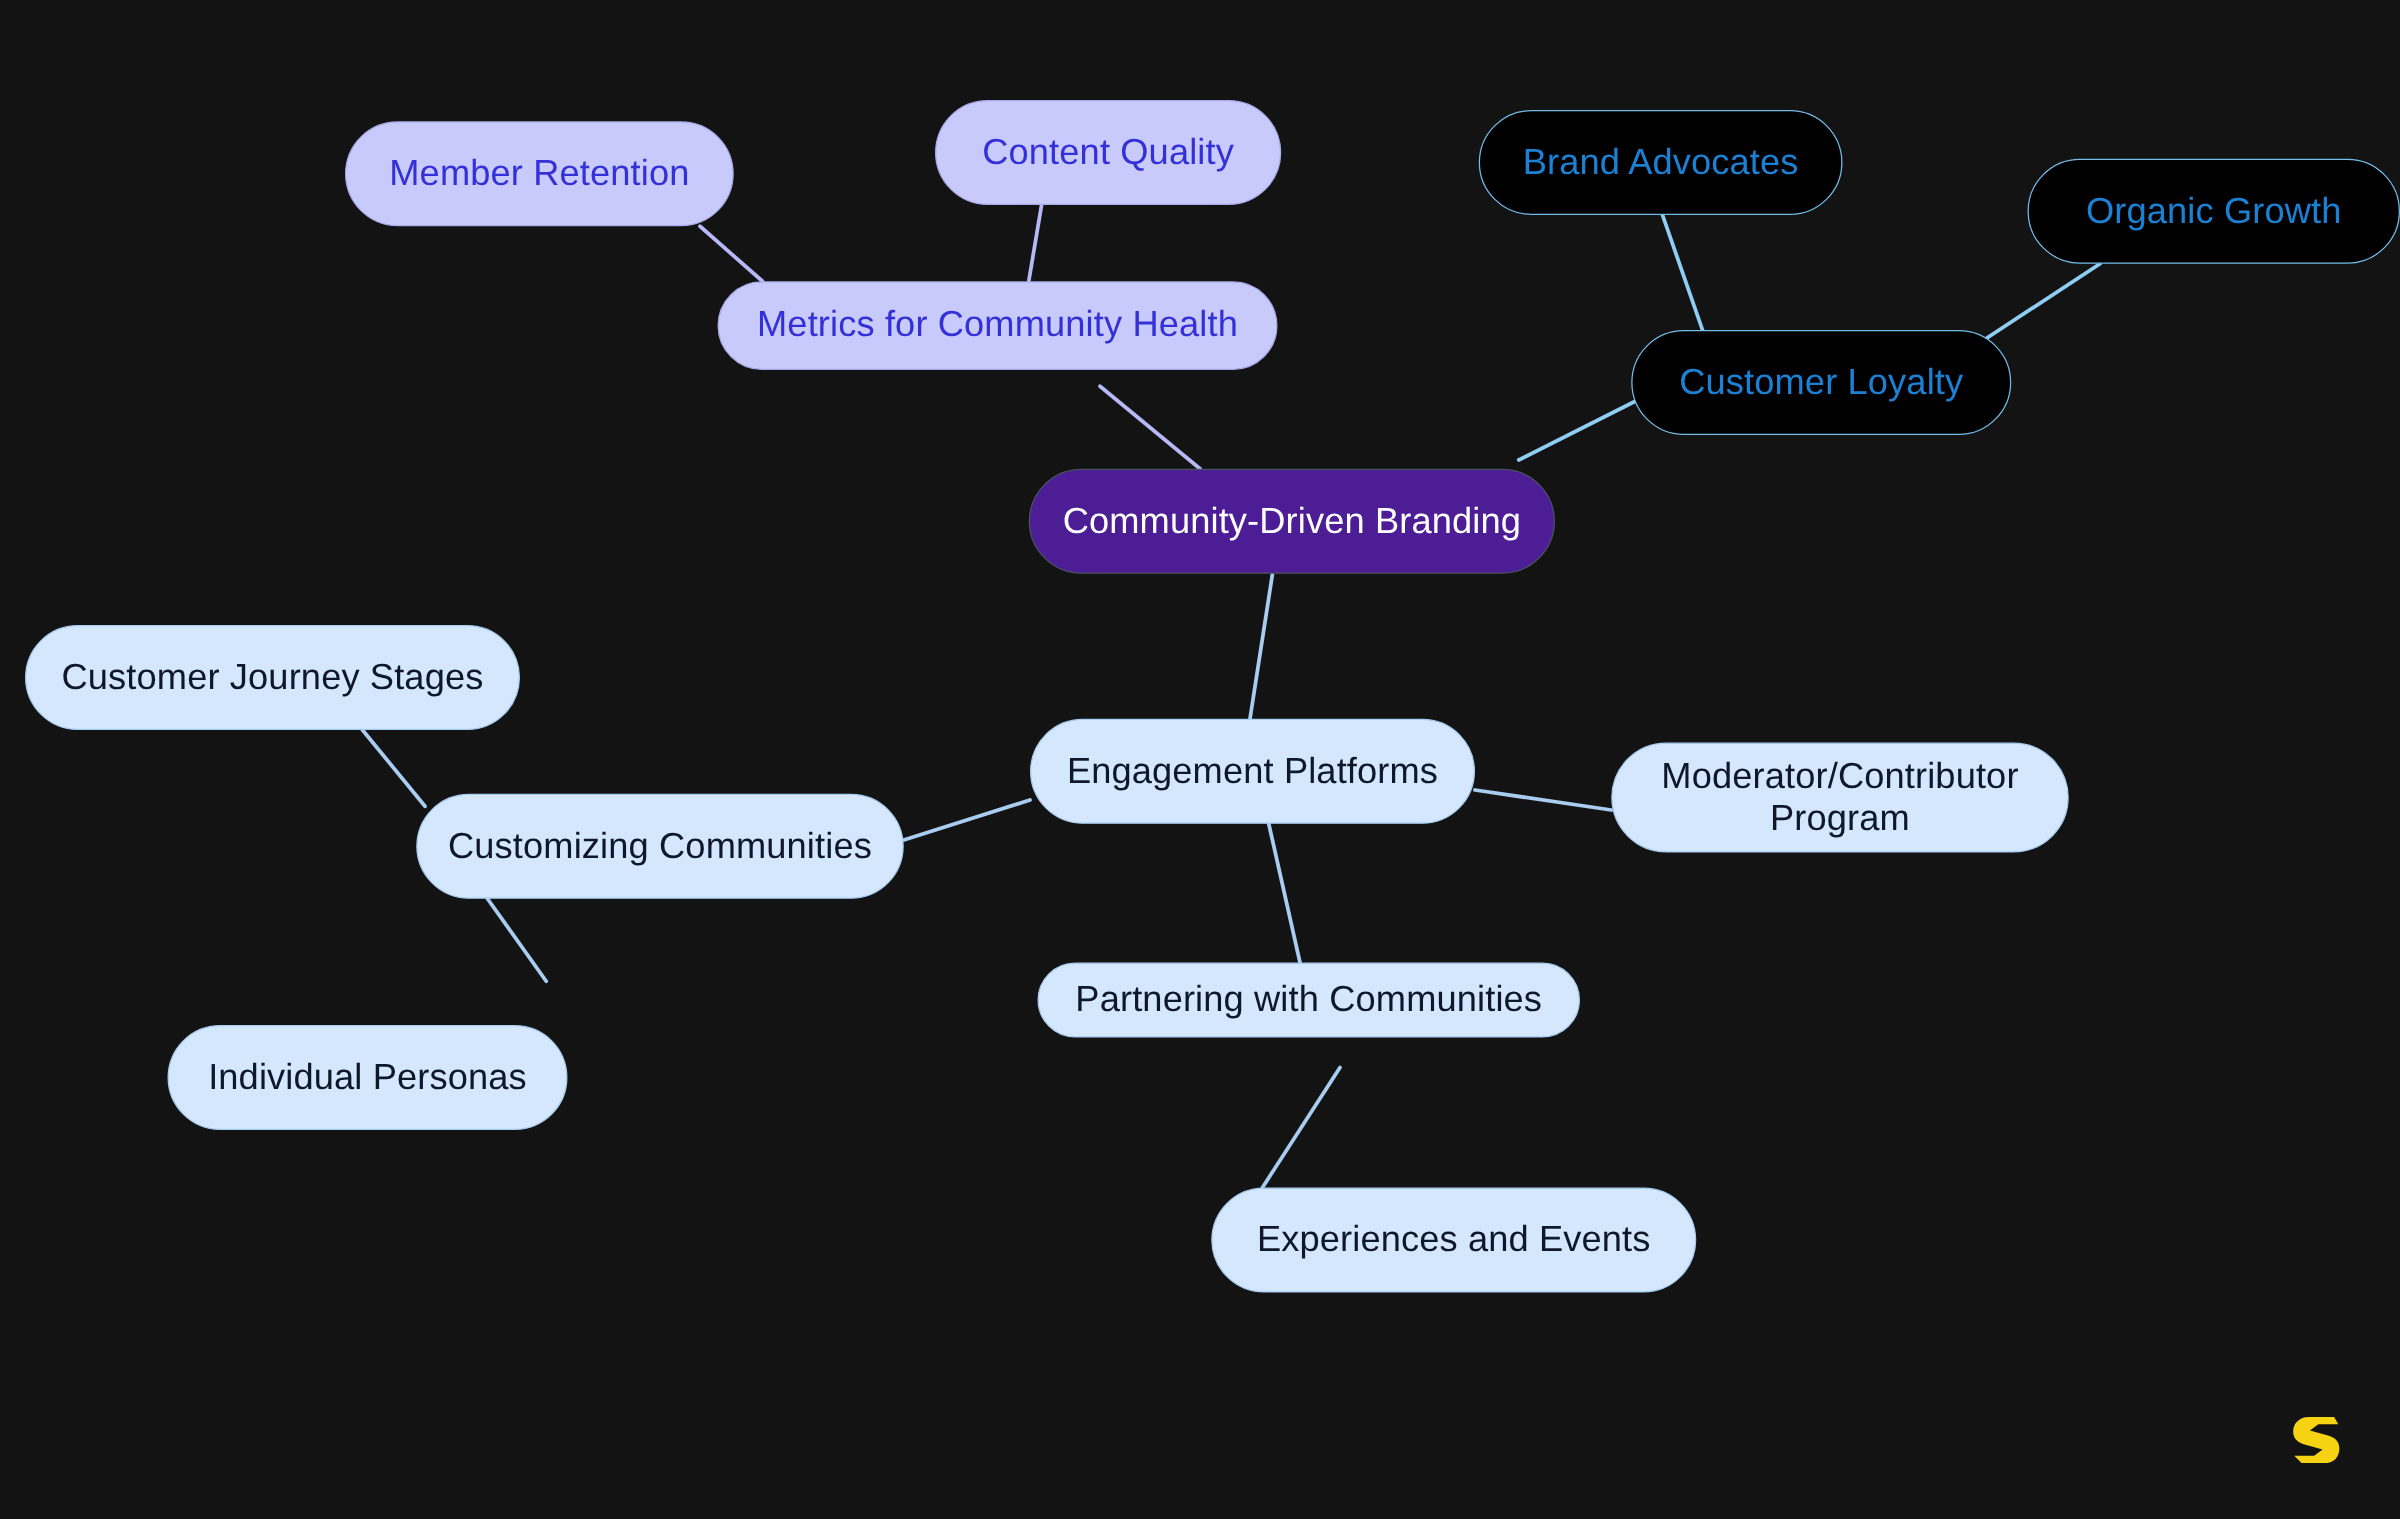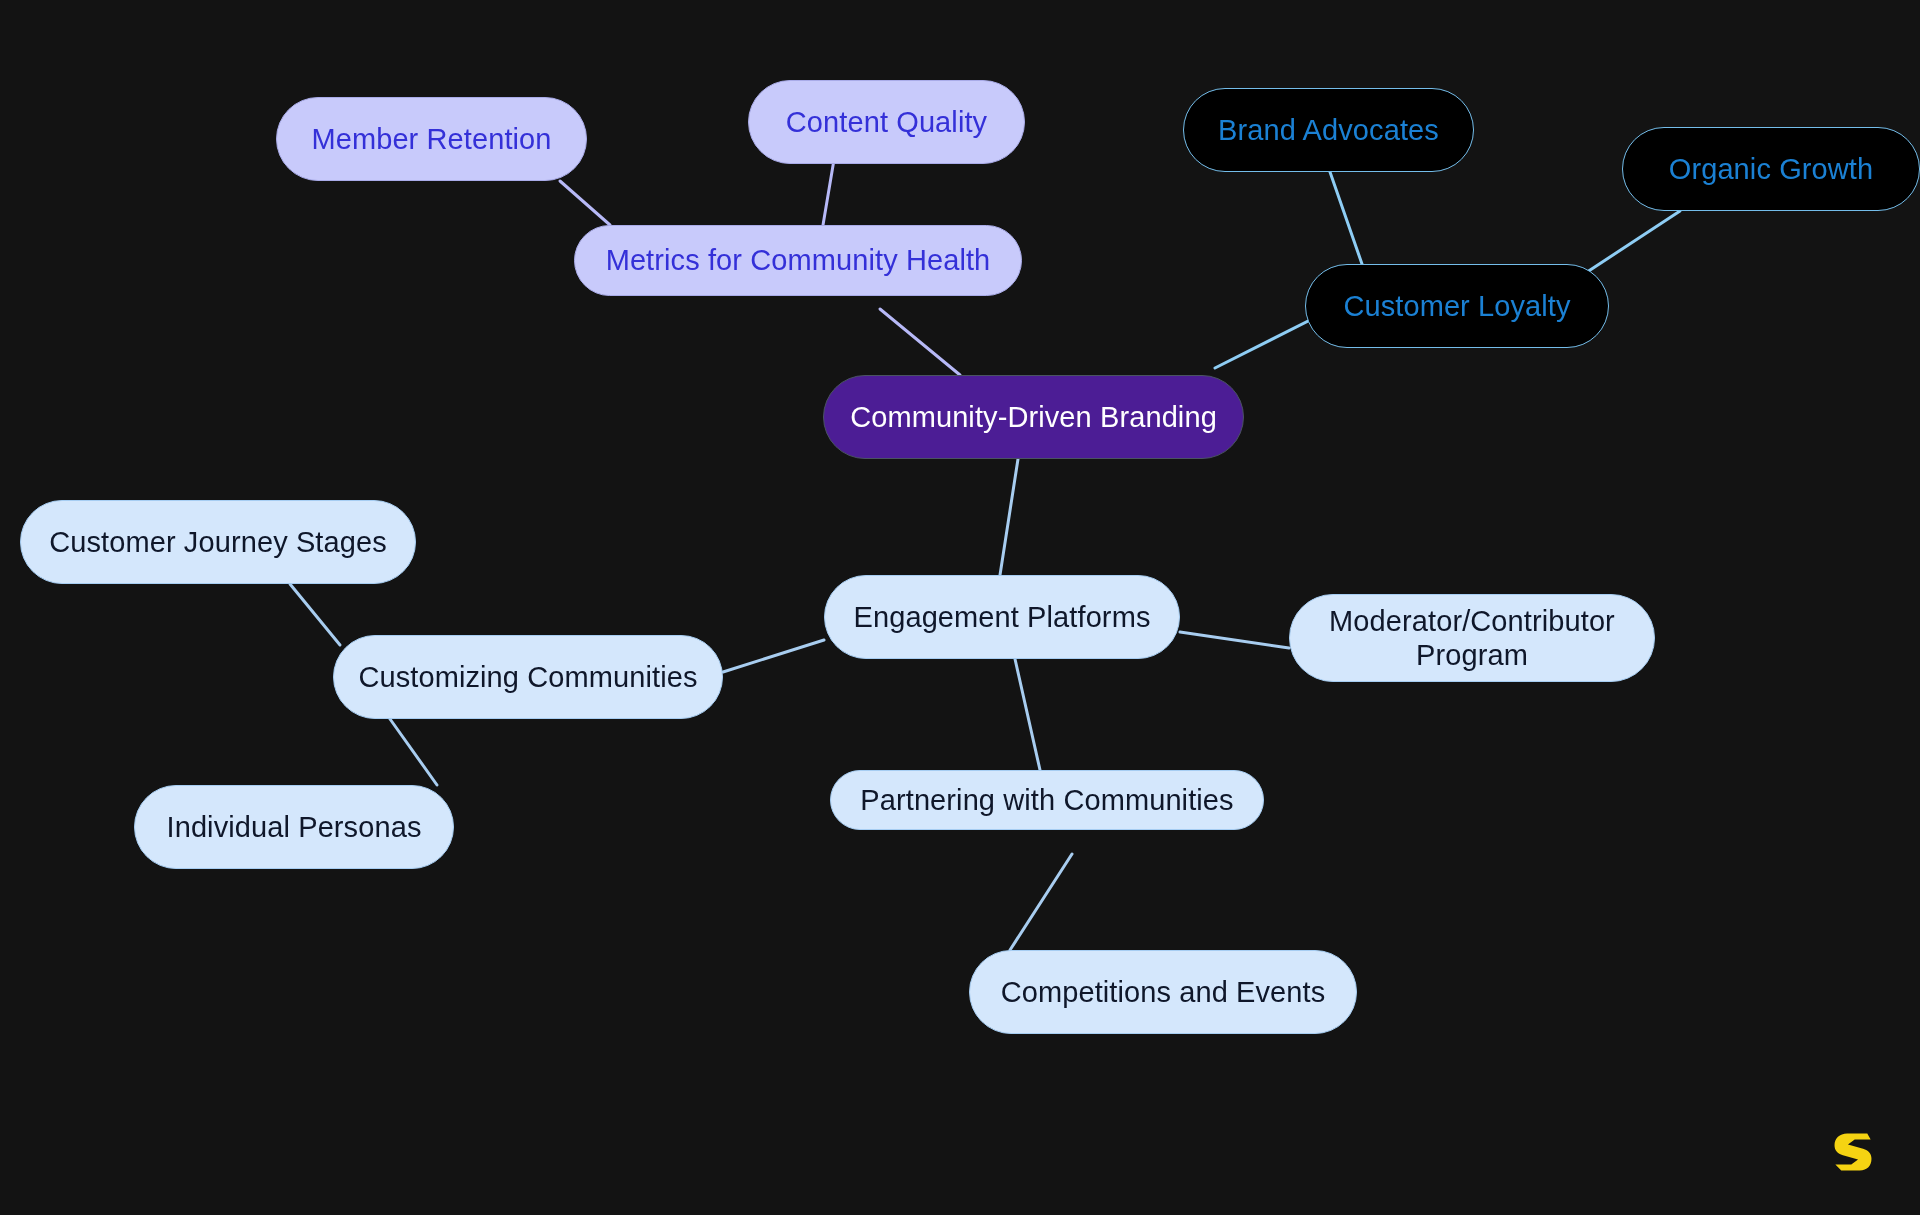--- a/index.html
+++ b/index.html
@@ -97,22 +97,22 @@
       <div class="node node-lavender" style="left: 574px; top: 225px; width: 448px; height: 71px;"><span>Metrics for Community Health</span></div>
       <div class="node node-sky" style="left: 1183px; top: 88px; width: 291px; height: 84px;"><span>Brand Advocates</span></div>
       <div class="node node-sky" style="left: 1622px; top: 127px; width: 298px; height: 84px;"><span>Organic Growth</span></div>
       <div class="node node-sky" style="left: 1305px; top: 264px; width: 304px; height: 84px;"><span>Customer Loyalty</span></div>
       <div class="node node-pale" style="left: 20px; top: 500px; width: 396px; height: 84px;"><span>Customer Journey Stages</span></div>
       <div class="node node-pale" style="left: 824px; top: 575px; width: 356px; height: 84px;"><span>Engagement Platforms</span></div>
       <div class="node node-pale" style="left: 1289px; top: 594px; width: 366px; height: 88px;"><span>Moderator/Contributor
 Program</span></div>
       <div class="node node-pale" style="left: 333px; top: 635px; width: 390px; height: 84px;"><span>Customizing Communities</span></div>
       <div class="node node-pale" style="left: 830px; top: 770px; width: 434px; height: 60px;"><span>Partnering with Communities</span></div>
-      <div class="node node-pale" style="left: 134px; top: 785px; width: 320px; height: 84px;"><span>Individual Personas</span></div>
-      <div class="node node-pale" style="left: 969px; top: 950px; width: 388px; height: 84px;"><span>Competitions and Events</span></div>
+      <div class="node node-pale" style="left: 134px; top: 820px; width: 320px; height: 84px;"><span>Individual Personas</span></div>
+      <div class="node node-pale" style="left: 969px; top: 950px; width: 388px; height: 84px;"><span>Experiences and Events</span></div>
     </div>
 
   <svg id="logo" viewBox="0 0 100 100" xmlns="http://www.w3.org/2000/svg">
     <path d="M84 6 H36 C18 6 6 18 6 34 C6 46 13 54 26 58 L62 68 L46 80 H8 L22 94 H66
              C84 94 94 82 94 66 C94 54 87 46 74 42 L38 32 L54 20 H92 Z" fill="#f5d312"></path>
   </svg>
 
 </div>
 
 </body></html>

